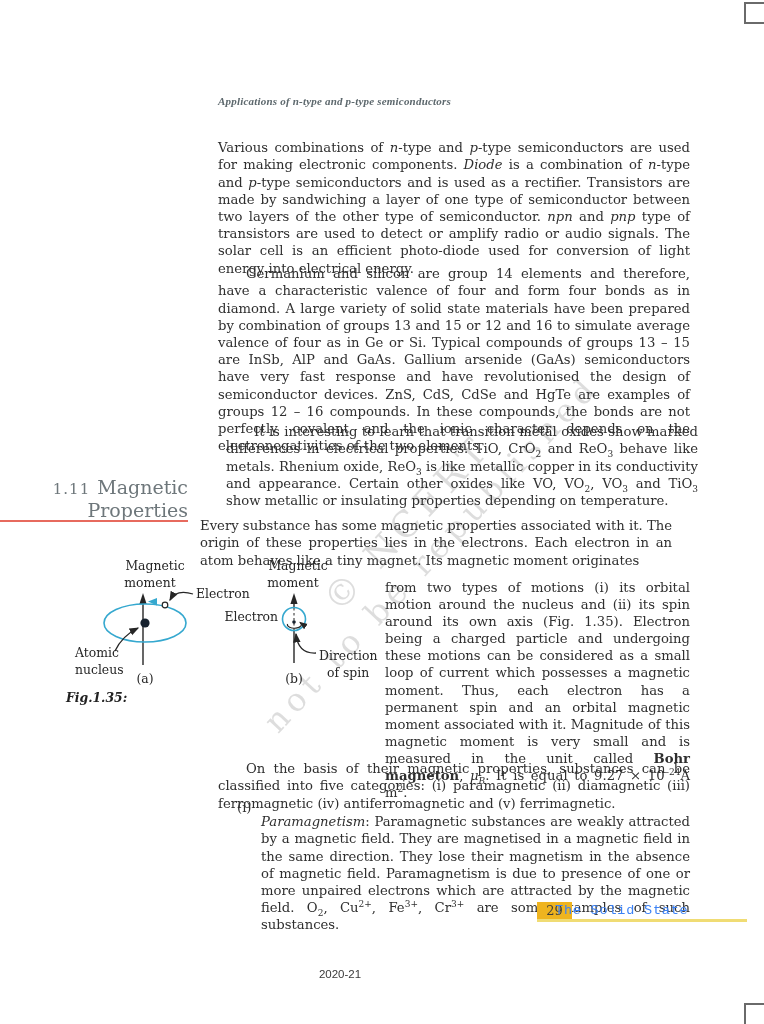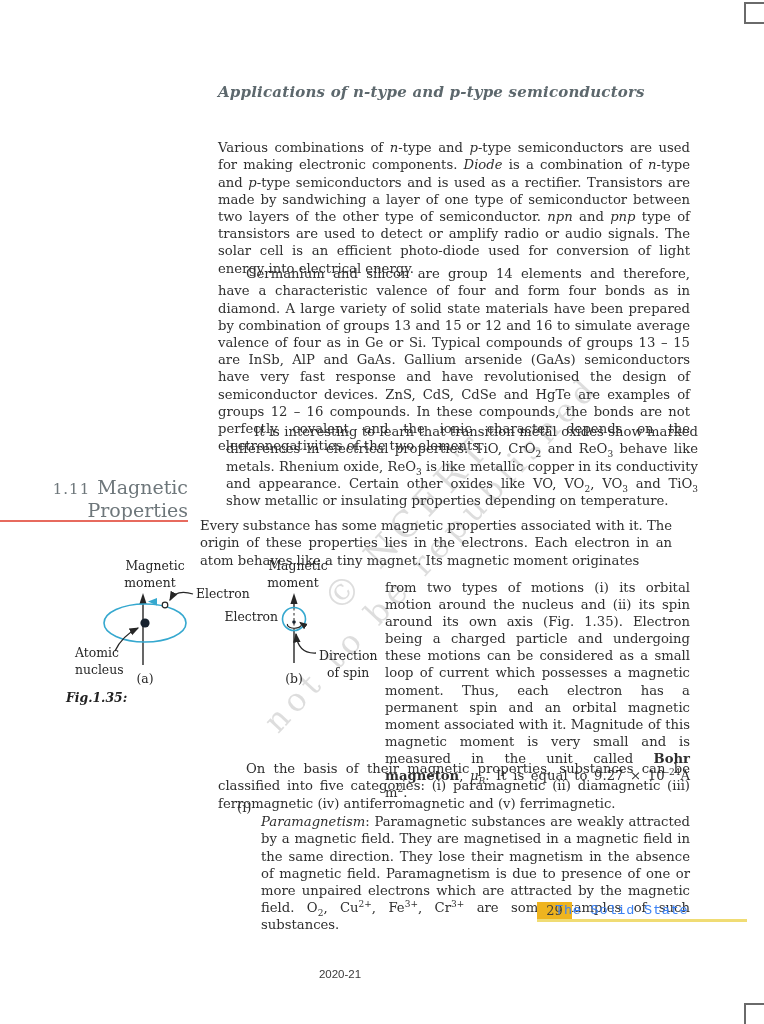--- a/index.html
+++ b/index.html
@@ -25,24 +25,24 @@
     transform:rotate(-47deg);
     transform-origin:left center;
     letter-spacing:6px;
     pointer-events:none;
   }
   .wm1{left:330px;top:585px;font-size:36px;}
   .wm2{left:270px;top:708px;font-size:32px;}
 
   
   .subheading{
-    position:absolute;left:218px;top:83px;width:472px;
+    position:absolute;left:218px;top:95px;width:472px;
     font-weight:bold;font-style:italic;
-    font-size:15px;line-height:1.25;
-    color:#5d686d;letter-spacing:.2px;
+    font-size:11px;line-height:1.25;
+    color:#5d686d;letter-spacing:.2px;font-family:Liberation Serif, serif;
   }
 
   .para{
     position:absolute;
     font-size:13.2px;line-height:17.2px;
     text-align:justify;
   }
   .indent{text-indent:28px;}
   .p1{left:218px;top:126px;width:472px;}
   .p2{left:218px;top:252px;width:472px;}

